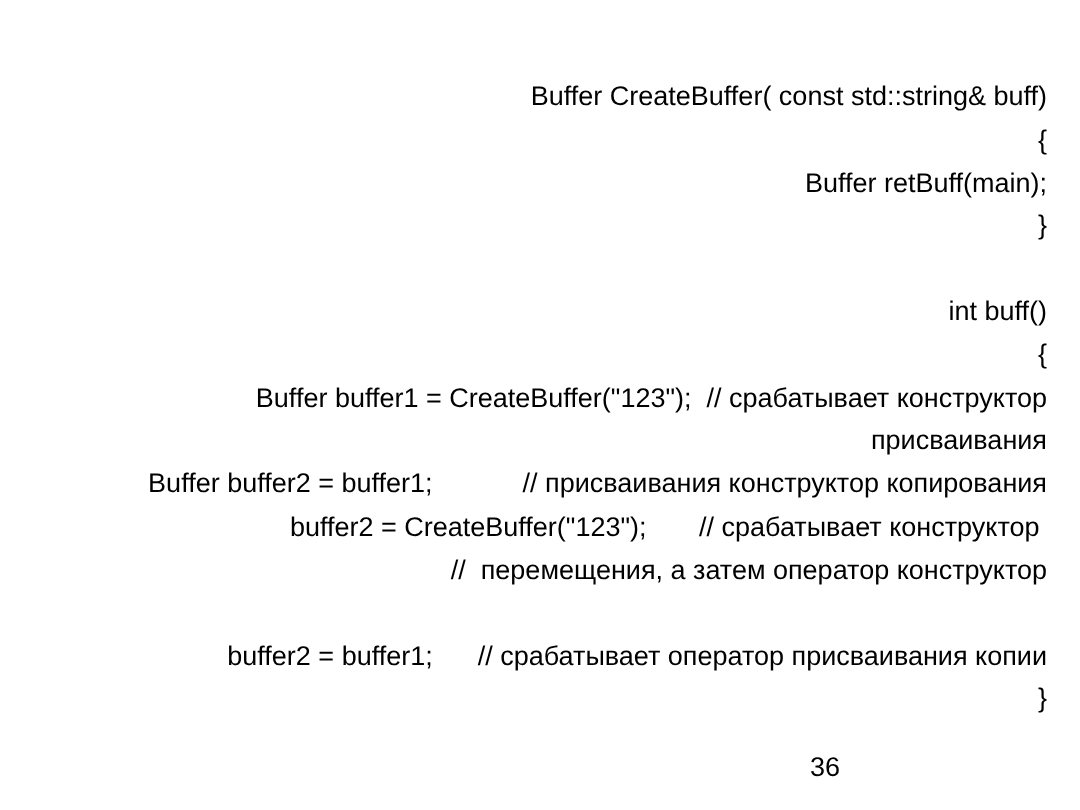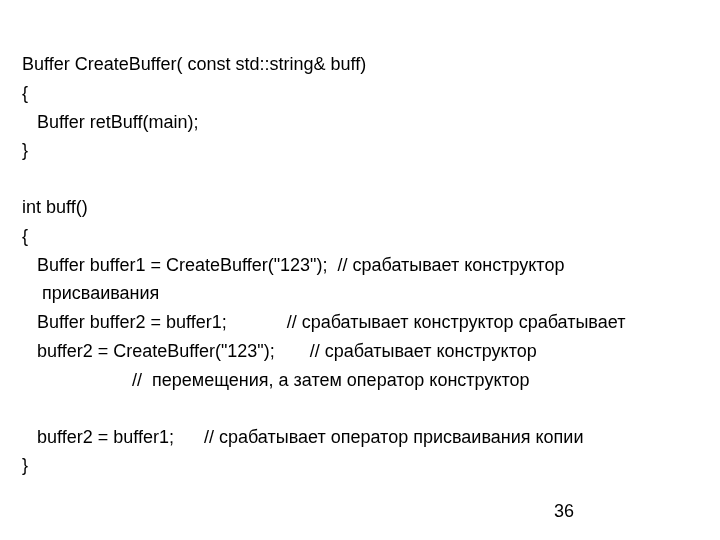--- a/index.html
+++ b/index.html
@@ -17,45 +17,46 @@
   .content {
     position: absolute;
     top: 50px;
     left: 22px;
     right: 22px;
     line-height: 1.6;
   }
   .line {
     white-space: pre;
     min-height: 1em;
+    text-align: right;
   }
   .line.empty {
     height: 1.55em;
   }
   .page-num {
     position: absolute;
-    right: 146px;
+    right: 160px;
     bottom: 18px;
     font-size: 18px;
   }
 </style>
 </head>
 <body>
 
 <div class="content">
   <div class="line">Buffer CreateBuffer( const std::string&amp; buff)</div>
   <div class="line">{</div>
   <div class="line">   Buffer retBuff(main);</div>
   <div class="line">}</div>
   <div class="line empty"></div>
   <div class="line">int buff()</div>
   <div class="line">{</div>
   <div class="line">   Buffer buffer1 = CreateBuffer("123");  // срабатывает конструктор</div>
   <div class="line">    присваивания</div>
-  <div class="line">   Buffer buffer2 = buffer1;            // срабатывает конструктор срабатывает</div>
+  <div class="line">   Buffer buffer2 = buffer1;            // присваивания конструктор копирования</div>
   <div class="line">   buffer2 = CreateBuffer("123");       // срабатывает конструктор </div>
   <div class="line">                      //  перемещения, а затем оператор конструктор</div>
   <div class="line empty"></div>
   <div class="line">   buffer2 = buffer1;      // срабатывает оператор присваивания копии</div>
   <div class="line">}</div>
 </div>
 
 <div class="page-num">36</div>
 
 </body></html>

